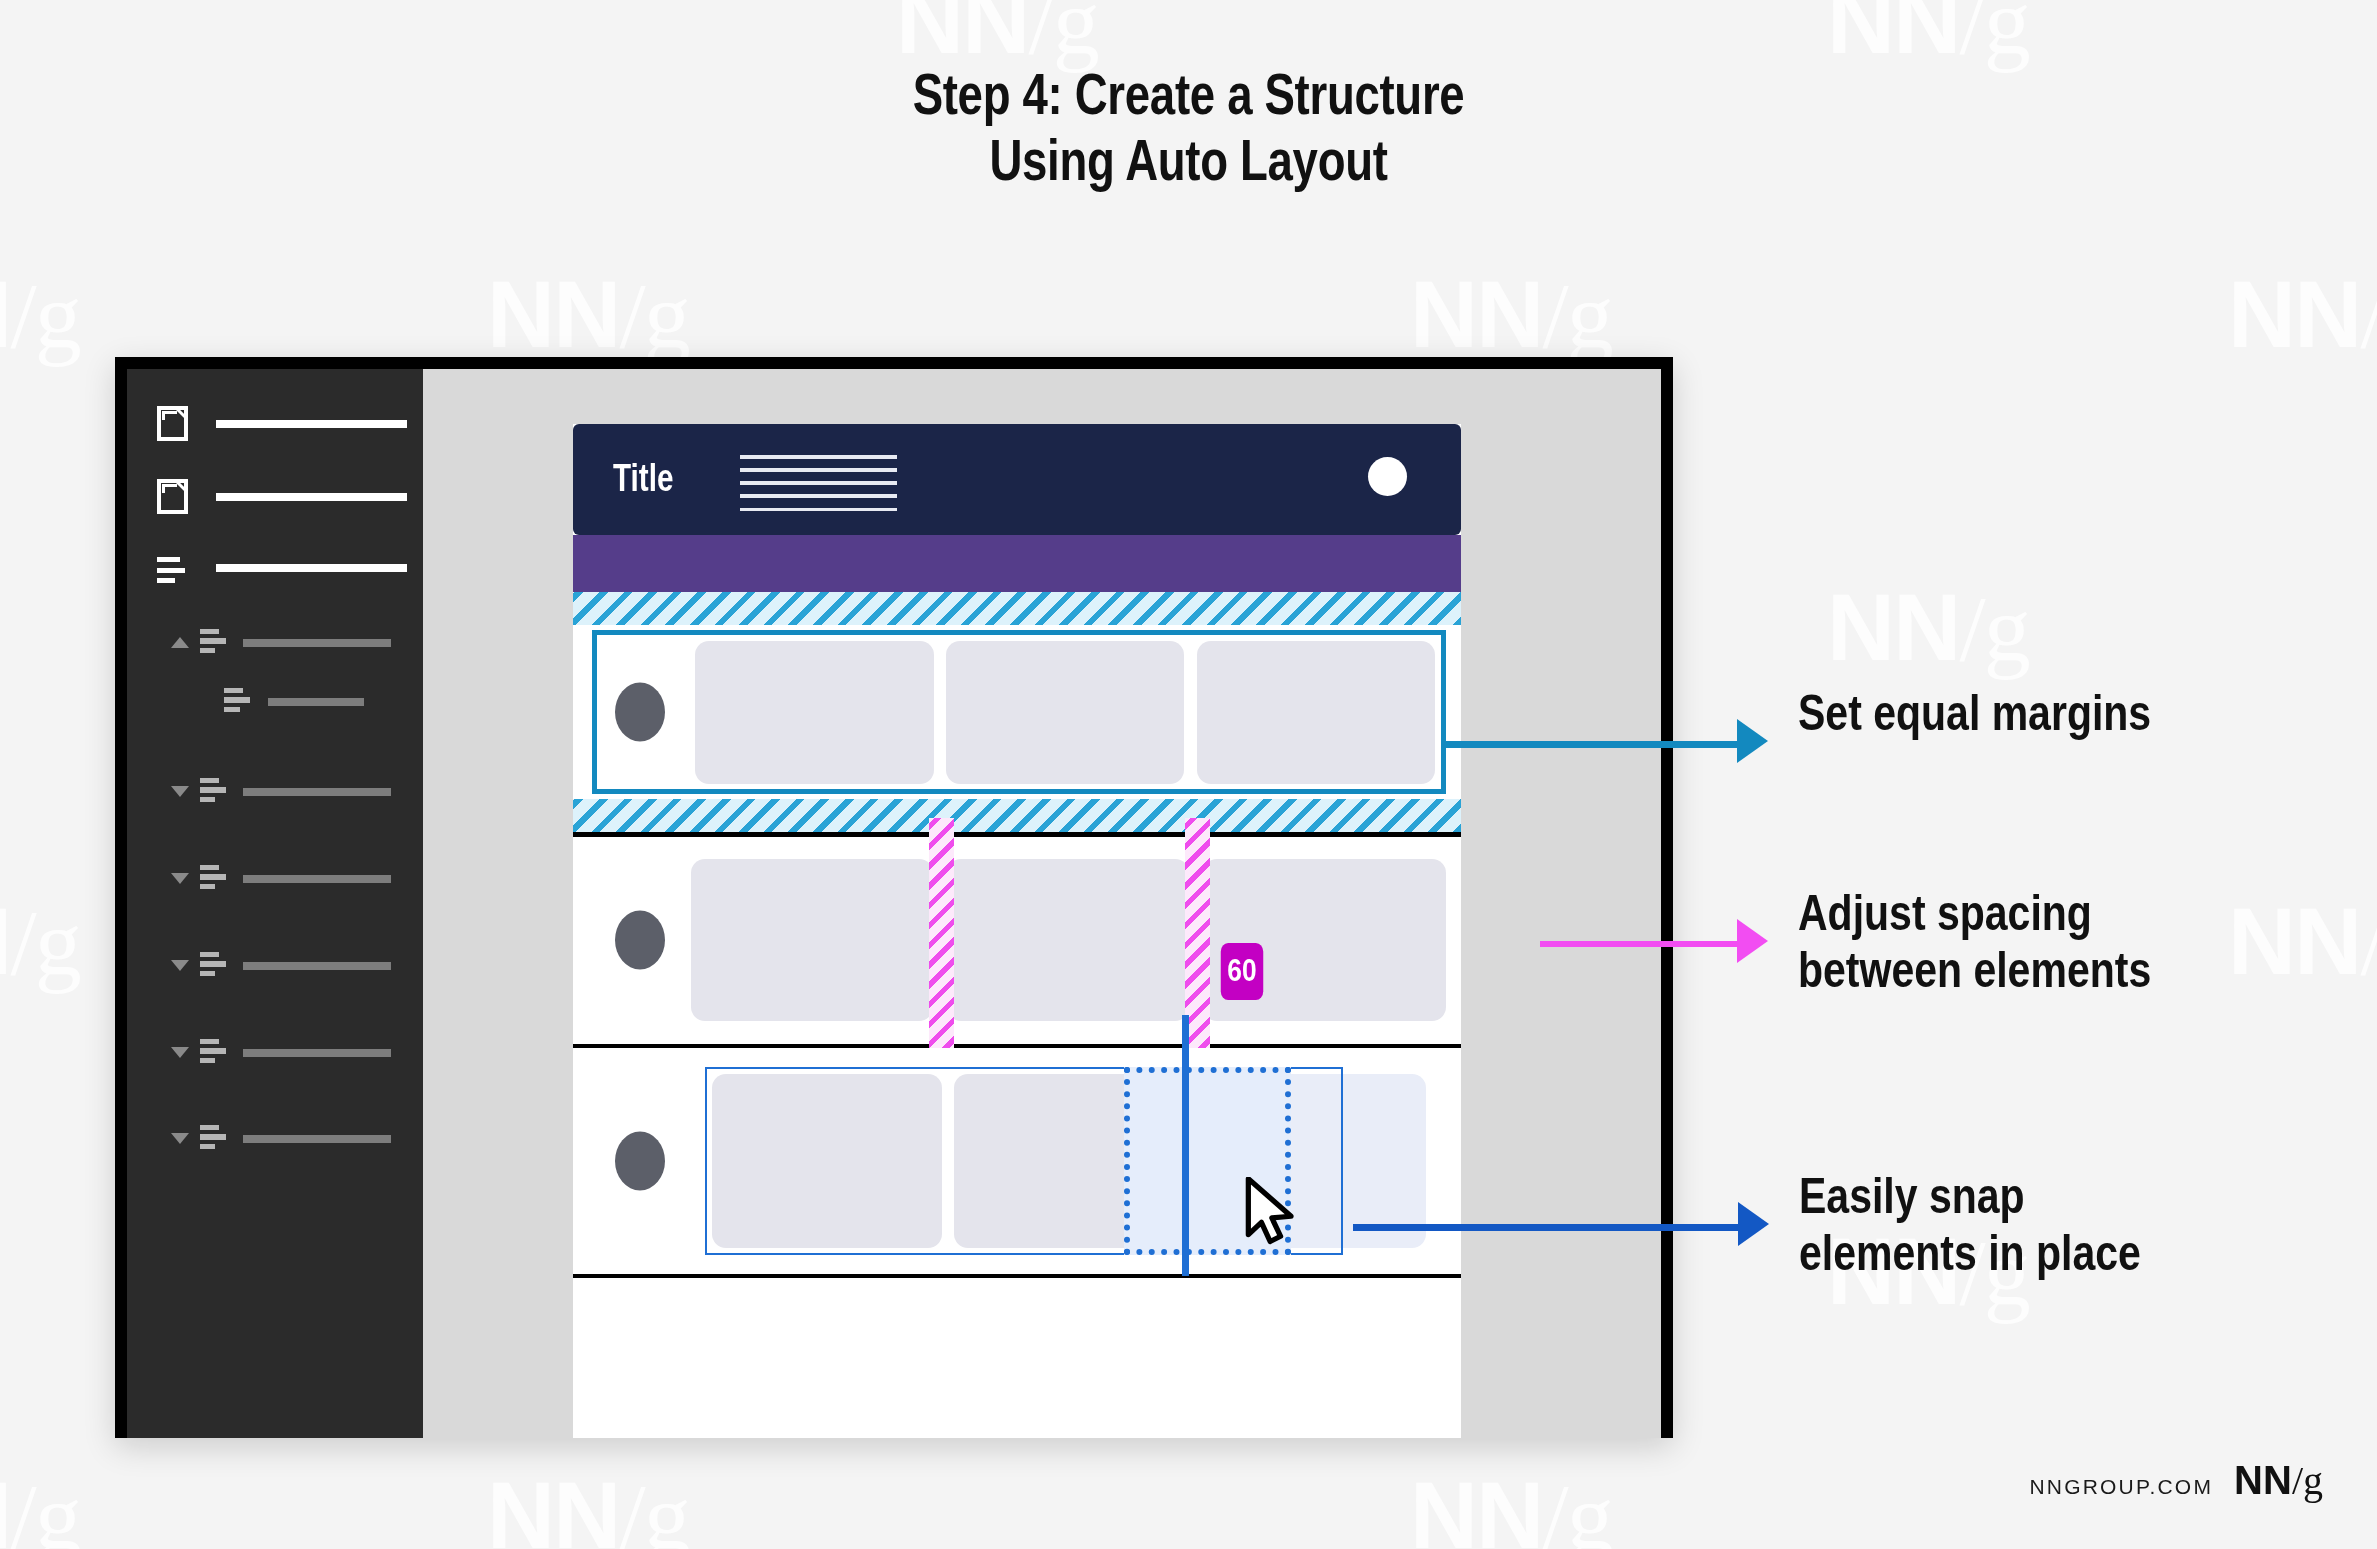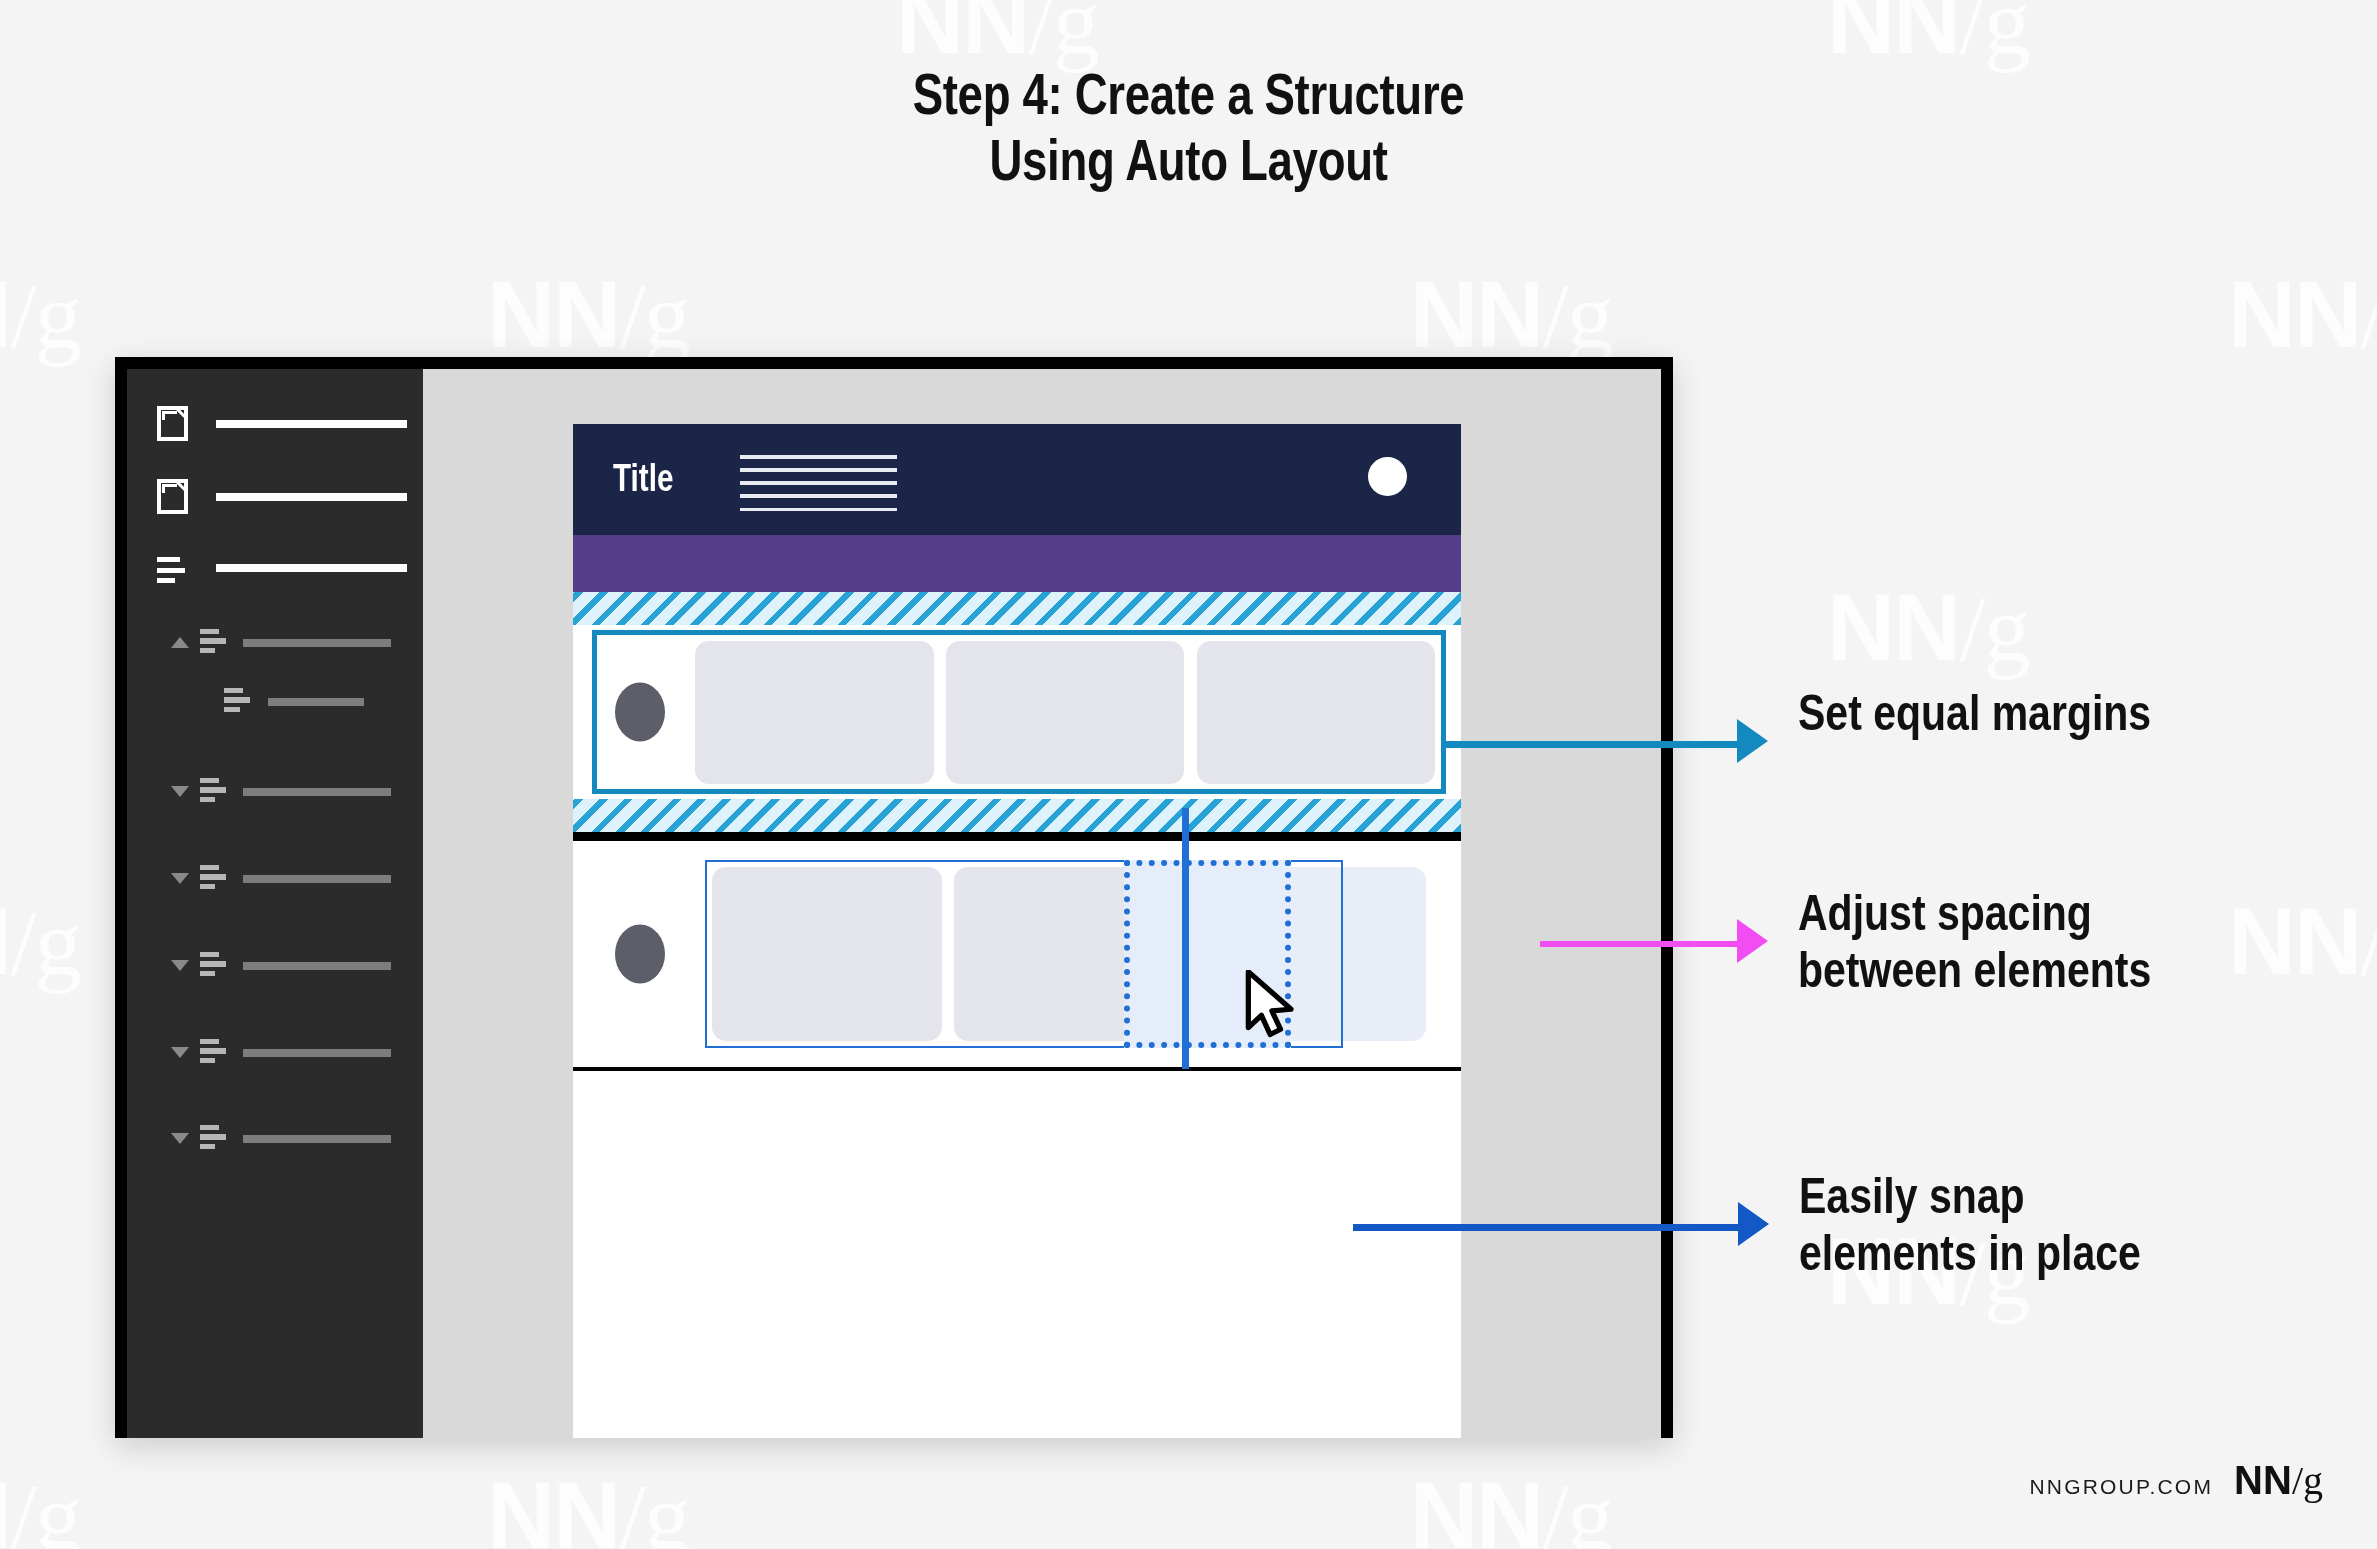--- a/index.html
+++ b/index.html
@@ -59,21 +59,21 @@
   .mini-list{width:28px;position:relative;height:31px;flex:none;}
   .mini-list i{position:absolute;left:0;height:5.2px;background:#b6b6b6;display:block;}
   .mini-list i:nth-child(1){top:1.7px;width:19px;}
   .mini-list i:nth-child(2){top:11.3px;width:26px;}
   .mini-list i:nth-child(3){top:21px;width:15.7px;}
 
   
   .canvas{position:absolute;left:296px;top:0;right:0;bottom:0;background:#d9d9d9;}
   .artboard{position:absolute;left:150px;top:55px;width:888px;bottom:0;background:#ffffff;}
 
-  .ab-header{height:111px;background:#1b2548;position:relative;}
+  .ab-header{height:111px;background:#1b2548;position:relative;border-radius:6px;}
   .ab-title{position:absolute;left:40px;top:33px;font-size:38px;font-weight:700;color:#ffffff;
             font-family:"Liberation Sans",sans-serif;transform:scaleX(.78);transform-origin:left top;}
   .ab-lines{position:absolute;left:167px;top:31px;width:157px;}
   .ab-lines i{display:block;height:3.5px;background:#e8eaf2;margin-bottom:9.6px;}
   .ab-avatar{position:absolute;right:54px;top:33px;width:39px;height:39px;border-radius:50%;background:#ffffff;}
   .ab-purple{height:57px;background:#553d8a;}
 
   .stripe-cyan{height:33px;background:#ddf2fb;
       background-image:repeating-linear-gradient(-45deg,#29a3d6 0 6.1px,#ddf2fb 6.1px 17.4px);}
 
@@ -279,20 +279,31 @@
           <div class="cards">
             <div class="card"></div>
             <div class="card"></div>
             <div class="card"></div>
           </div>
         </div>
 
         <div class="stripe-cyan"></div>
         <div class="row-sep"></div>
 
+        <div class="row row2">
+          <div class="avatar-dot"></div>
+          <div class="cards">
+            <div class="card"></div>
+            <div class="card"></div>
+            <div class="card"></div>
+          </div>
+          <div class="gap-stripe" style="left:356px;"></div>
+          <div class="gap-stripe" style="left:612px;"></div>
+          <div class="badge60" style="left:644px;top:106px;">60</div>
+        </div>
 
         <div class="row-sep"></div>
 
         <div class="row row3">
           <div class="avatar-dot"></div>
           <div class="cards">
             <div class="card"></div>
             <div class="card"></div>
             <div class="card" style="background:#e9edf8;"></div>
           </div>

